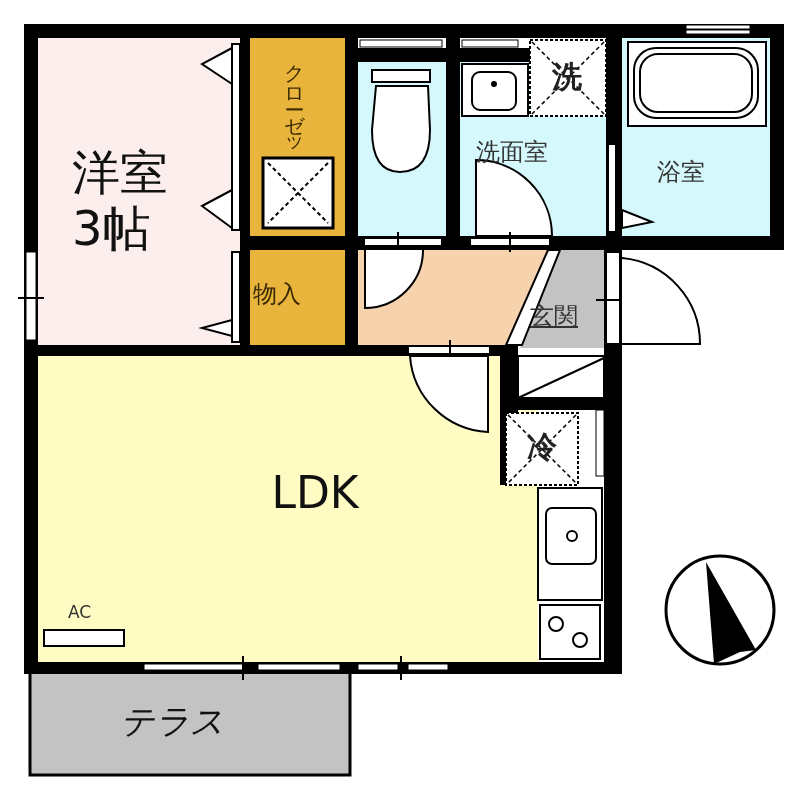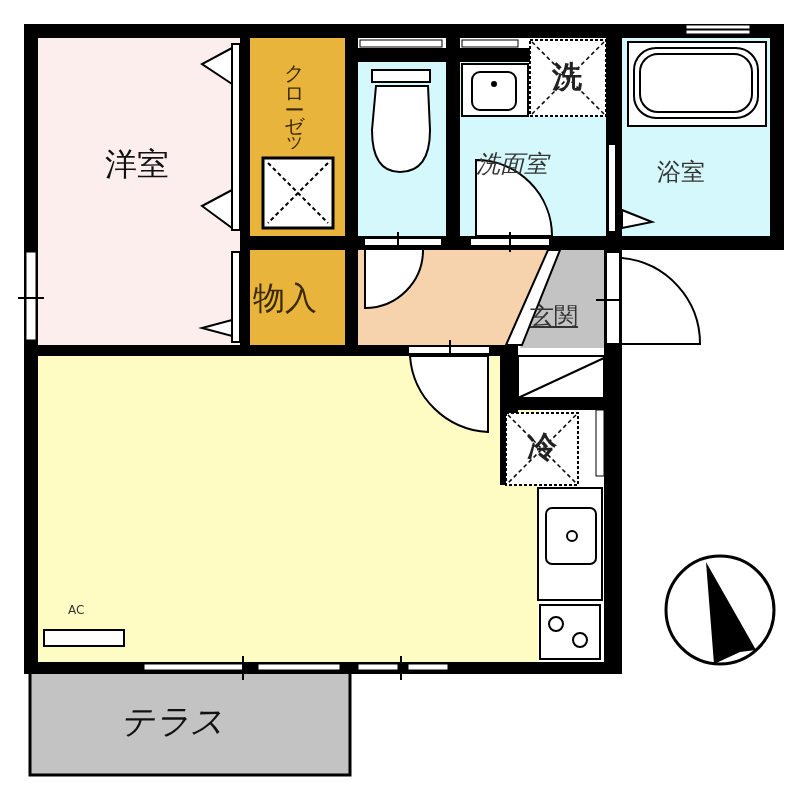--- a/index.html
+++ b/index.html
@@ -1,25 +1,25 @@
 <!DOCTYPE html>
 <html><head>
 <meta charset="utf-8">
 <style>
   html, body { margin: 0; padding: 0; background: #ffffff; }
   body { width: 799px; height: 800px; position: relative; overflow: hidden;
          font-family: "DejaVu Sans", "Liberation Sans", sans-serif; }
   #plan { position: absolute; left: 0; top: 0; width: 799px; height: 800px; }
   .lbl { position: absolute; color: #111; white-space: nowrap; line-height: 1; }
-  .lbl-big { font-size: 32px; text-align: center; }
-  .lbl-med { font-size: 32px; }
+  .lbl-big { font-size: 48px; }
+  .lbl-med { font-size: 24px; }
   .lbl-sm  { font-size: 24px; color: #333; }
   .lbl-v   { font-size: 20px; color: #3a2a00; writing-mode: vertical-rl; letter-spacing: 2px; }
   .lbl-ldk { font-size: 44px; text-align: center; line-height: 1.05; }
-  .lbl-ac  { font-size: 12px; color: #333; }
+  .lbl-ac  { font-size: 17px; color: #333; }
   .lbl-sym { font-size: 30px; font-weight: bold; color: #222; }
 </style>
 </head>
 <body>
 
 <svg id="plan" viewBox="0 0 799 800" xmlns="http://www.w3.org/2000/svg">
 
   <g>
     <rect x="30" y="672" width="320" height="103" fill="#c3c3c3" stroke="#000" stroke-width="3"></rect>
   </g>
@@ -176,34 +176,36 @@
   <rect x="44" y="630" width="80" height="16" fill="#fff" stroke="#000" stroke-width="2"></rect>
 
   <g>
     <circle cx="720" cy="610" r="54" fill="#fff" stroke="#000" stroke-width="3"></circle>
     <polygon points="706,562 756,650 740,652 714,664" fill="#000"></polygon>
   </g>
 </svg>
 
 <div class="lbl lbl-big" style="left:72px; top:148px; width:130px;">
   <div>洋室</div>
+  <div style="margin-top:8px;">3帖</div>
 </div>
 
 <div class="lbl lbl-v" style="left:285px; top:50px; height:110px; overflow:hidden;">クローゼット</div>
 
 <div class="lbl lbl-med" style="left:253px; top:282px; color:#3a2a00;">物入</div>
 
-<div class="lbl lbl-sm" style="left:476px; top:152px;font-style:italic;">洗面室</div>
+<div class="lbl lbl-sm" style="left:476px; top:140px;">洗面室</div>
 
 <div class="lbl lbl-sym" style="left:552px; top:62px;">洗</div>
 
 <div class="lbl lbl-sm" style="left:657px; top:160px;text-align:right;">浴室</div>
 
 <div class="lbl lbl-sm" style="left:530px; top:304px;text-decoration:underline;">玄関</div>
 
 <div class="lbl lbl-sym" style="left:527px; top:432px;">冷</div>
 
 <div class="lbl lbl-ldk" style="left:240px; top:470px; width:150px;">
+  <div>LDK</div>
 </div>
 
 <div class="lbl lbl-ac" style="left:68px; top:604px;">AC</div>
 
 <div class="lbl lbl-med" style="left:120px; top:704px; font-size:34px;font-style:italic;">テラス</div>
 
 </body></html>

